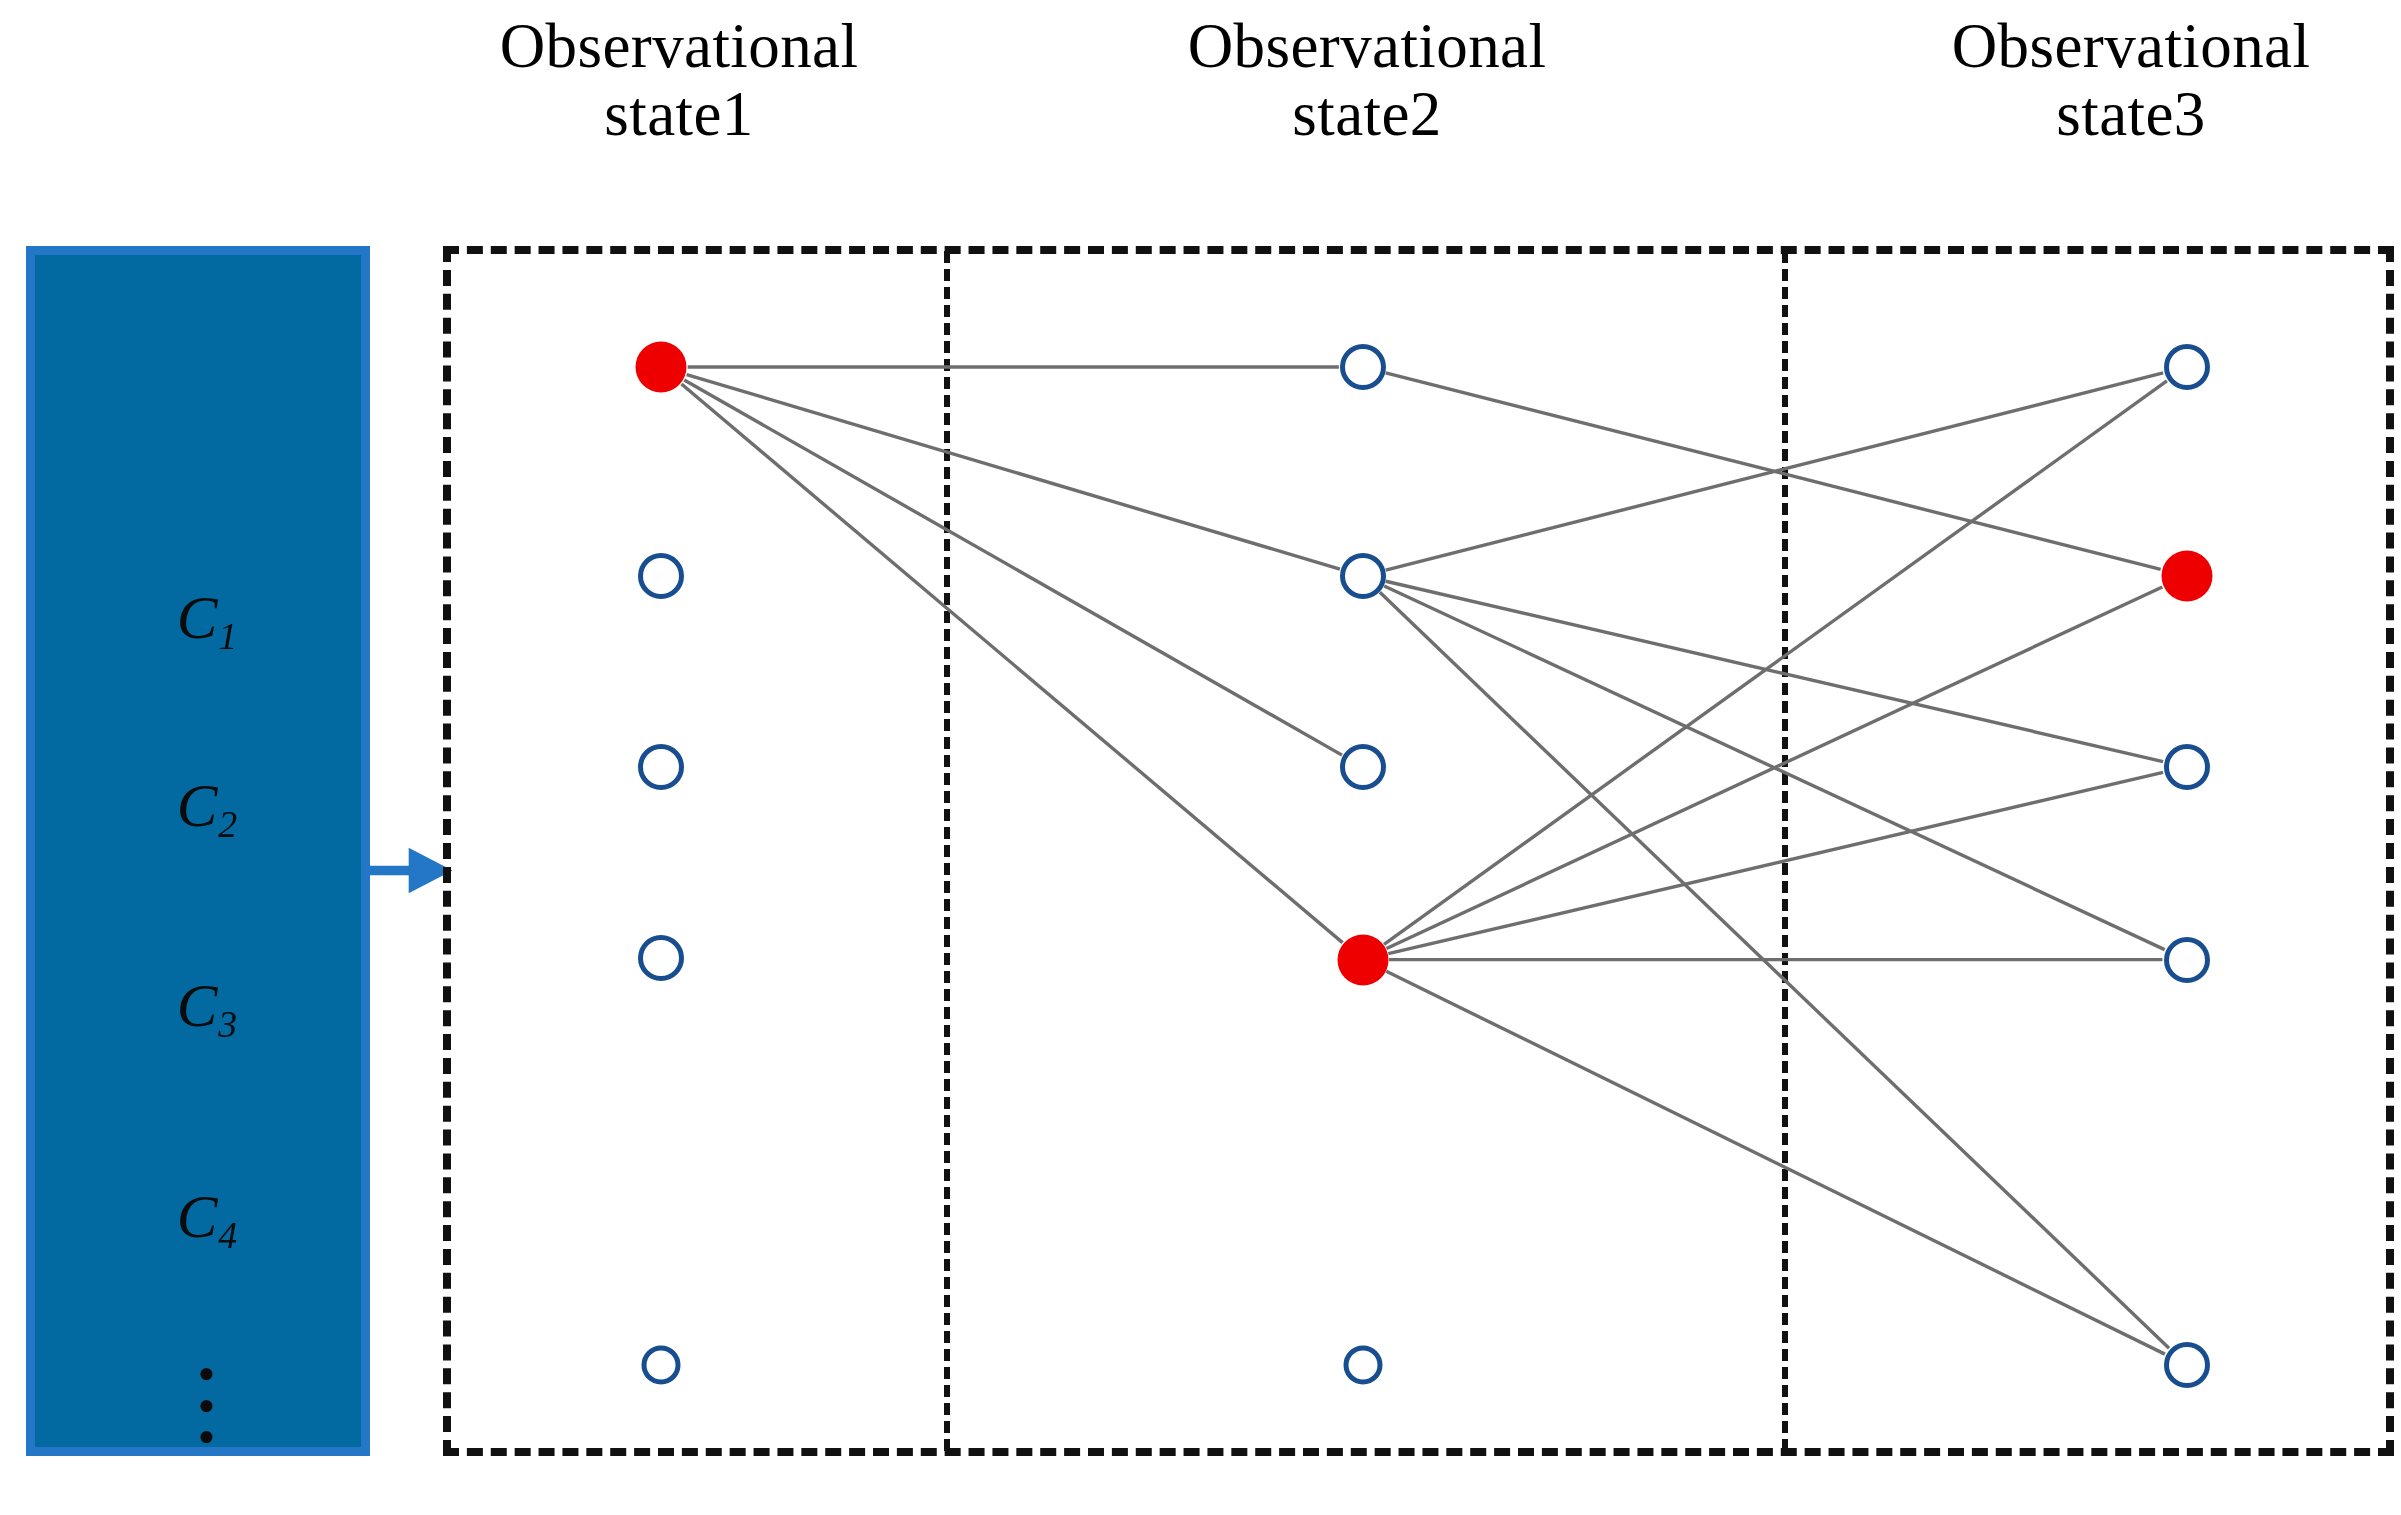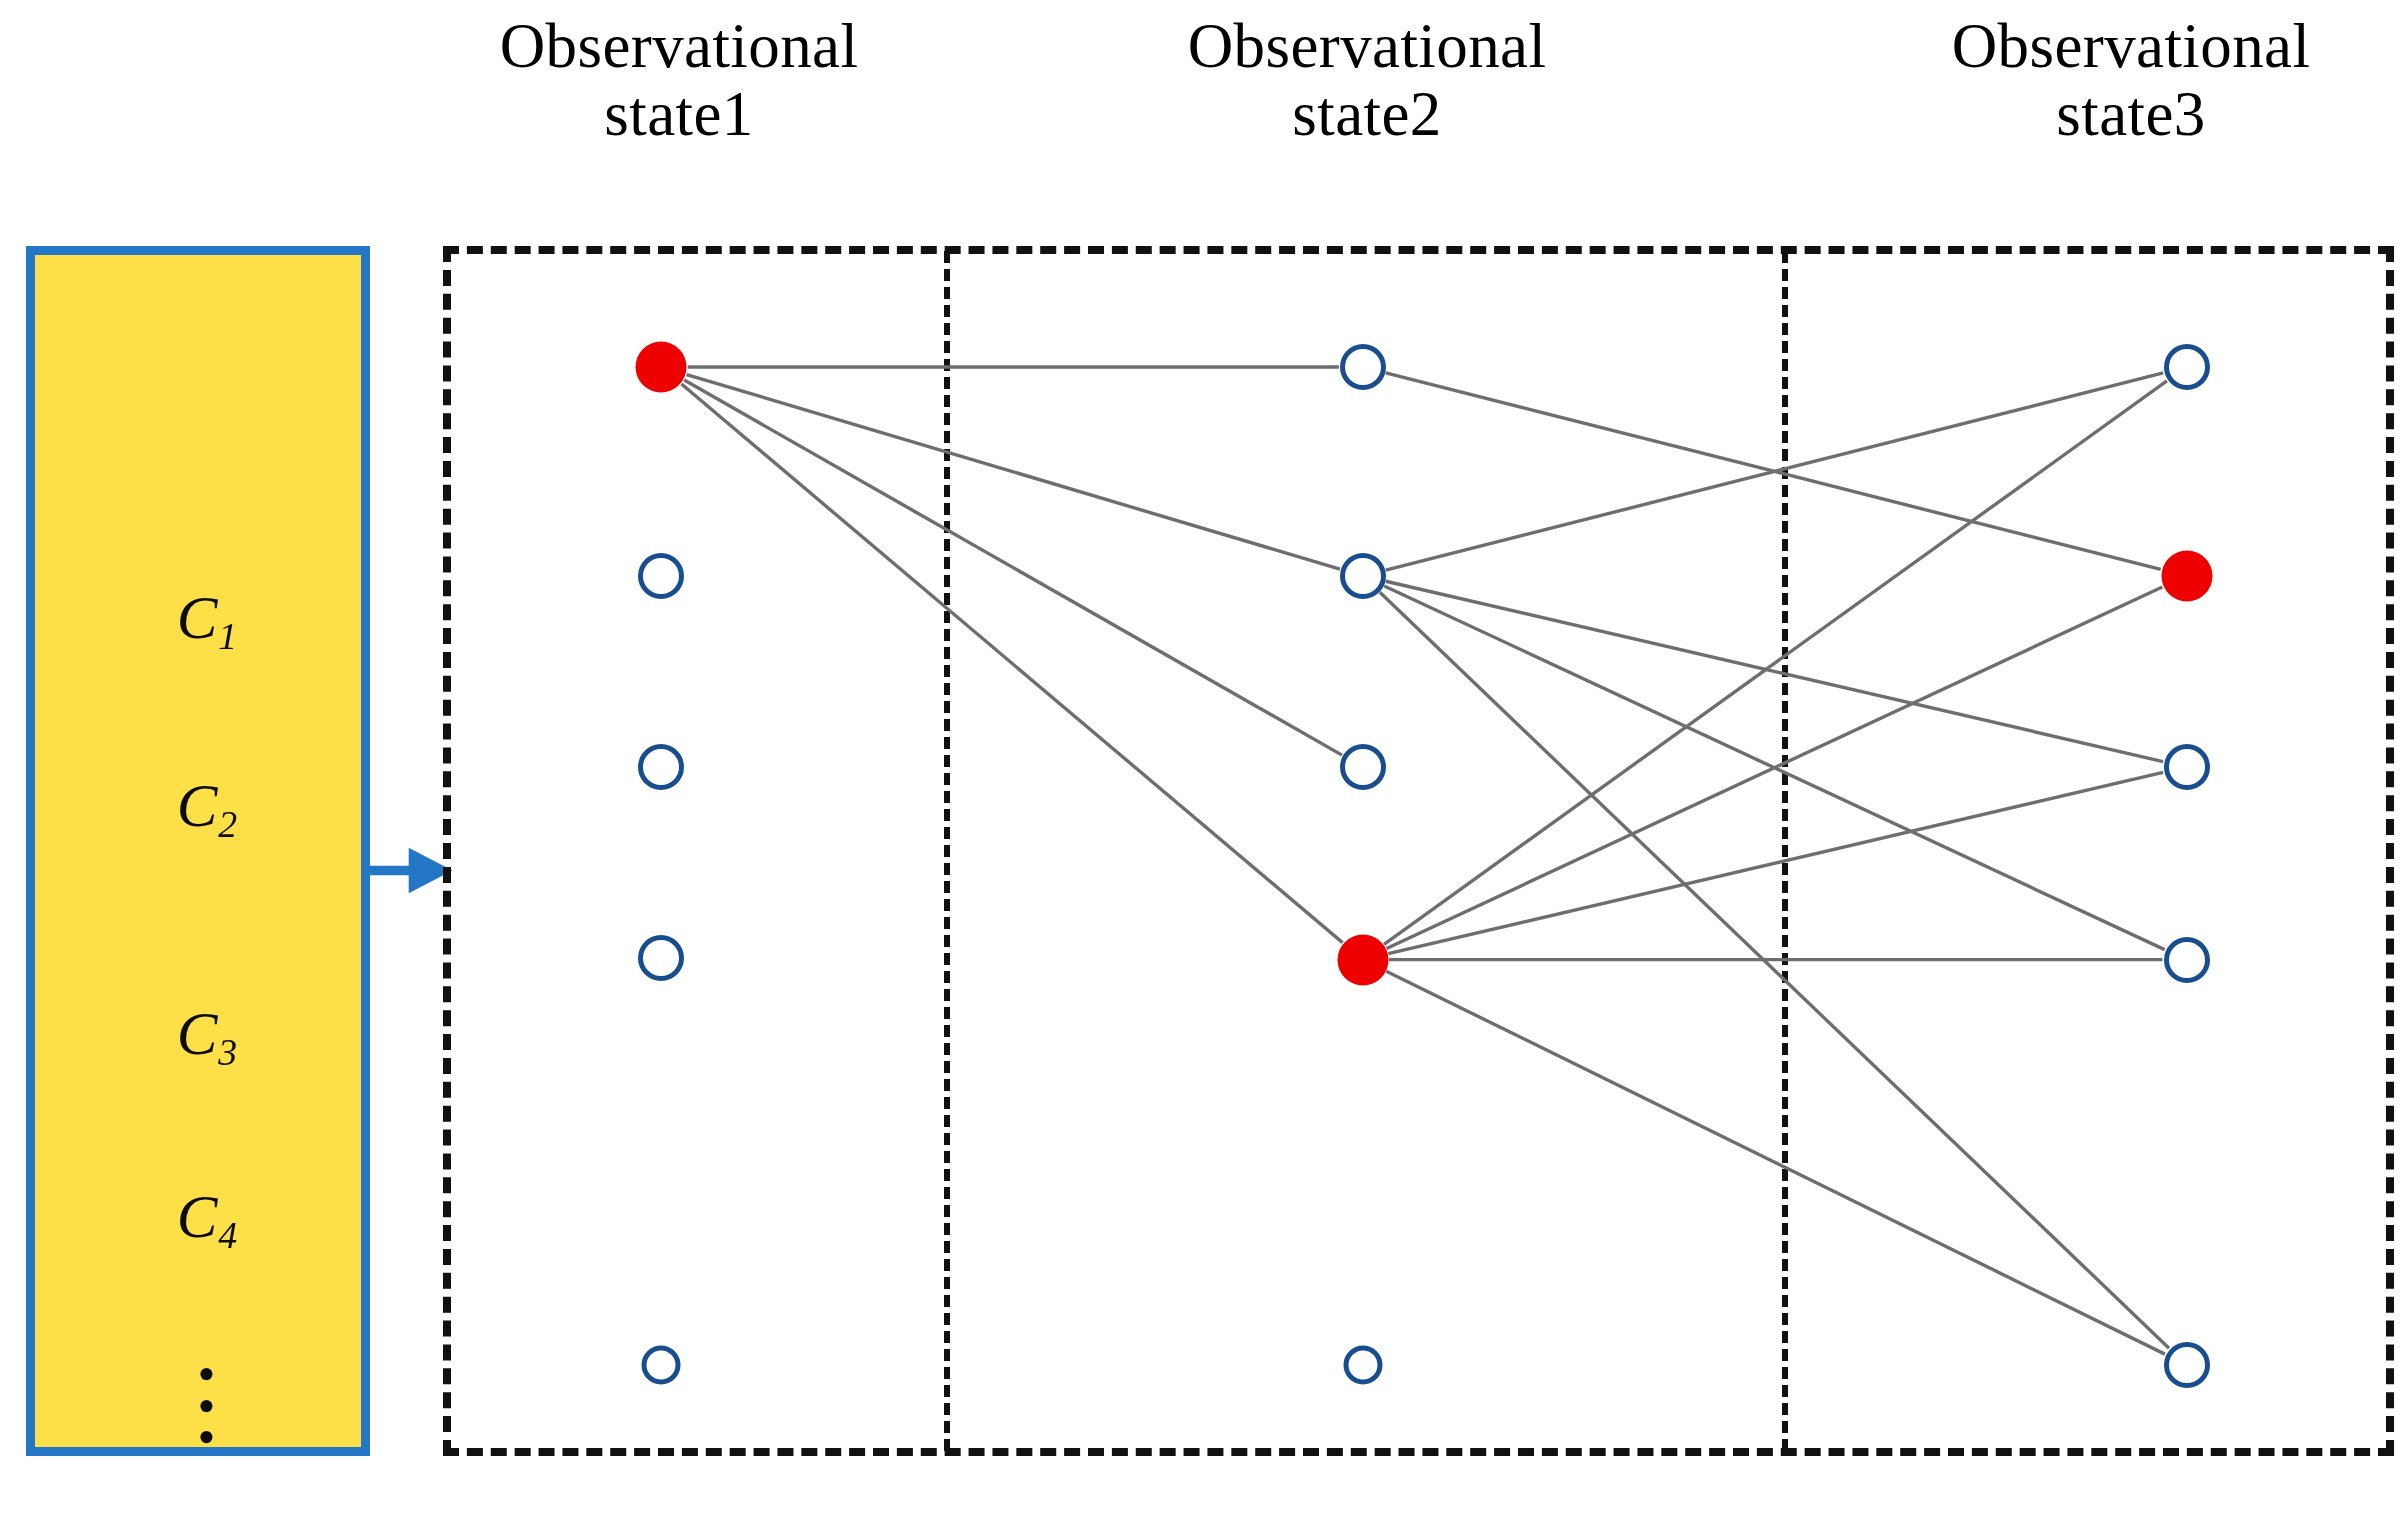--- a/index.html
+++ b/index.html
@@ -38,21 +38,21 @@
 
   
   #candidate-box {
     position: absolute;
     left: 25.5px;
     top: 246px;
     width: 344px;
     height: 1210px;
     border: 9.3px solid #2476C6;
     box-sizing: border-box;
-    background: #fde047;
+    background: #0369a1;
   }
   .cand-label {
     position: absolute;
     left: 0;
     width: 344px;
     text-align: center;
     font-style: italic;
     color: #0b0b0b;
     font-size: 61px;
     font-family: "Liberation Serif", "DejaVu Serif", serif;
@@ -60,21 +60,21 @@
   .cand-label sub {
     font-size: 0.62em;
     font-style: italic;
     vertical-align: baseline;
     position: relative;
     top: 0.28em;
     left: 0.02em;
   }
   #cand-0 { top: 328px; }
   #cand-1 { top: 516px; }
-  #cand-2 { top: 744px; }
+  #cand-2 { top: 716px; }
   #cand-3 { top: 927px; }
   #cand-4 { 
     top: 1104px;
     font-size: 66px;
     letter-spacing: 0;
     line-height: 0.28;
     font-style: normal;
   }
   #cand-4 .dot {
     display: block;

